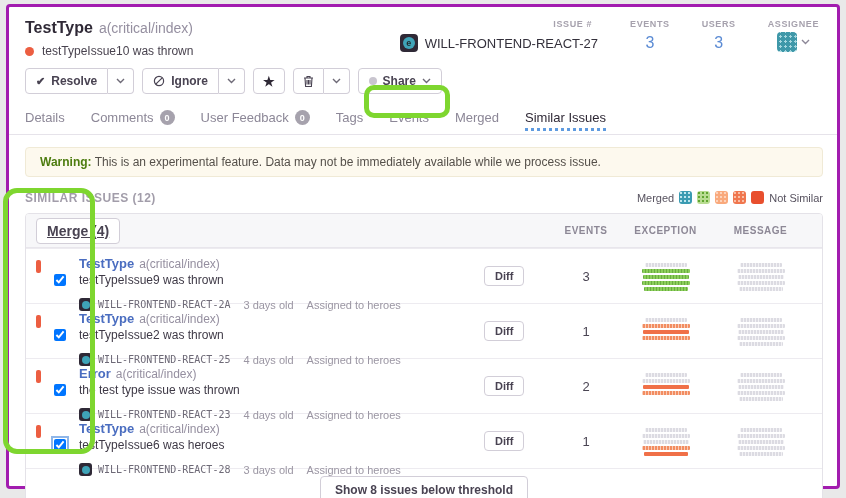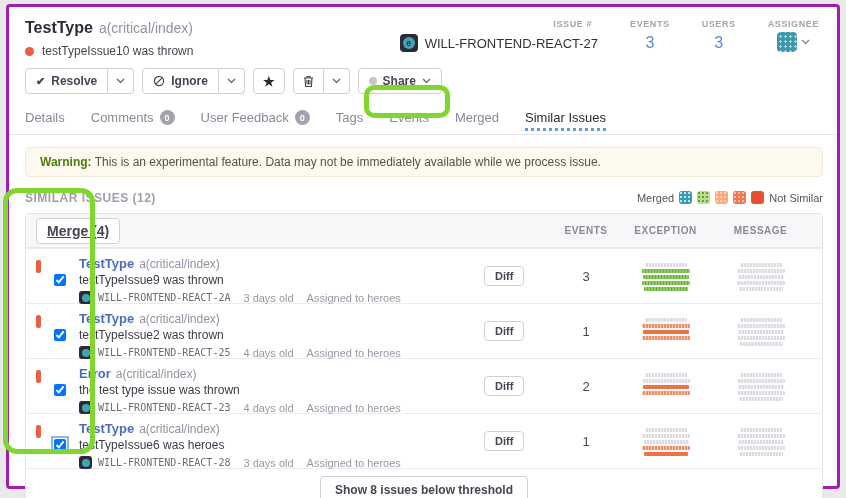--- a/index.html
+++ b/index.html
@@ -91,21 +91,21 @@
   .level-bar { width:5px; height:13px; border-radius:2px; background:#ec5e41; margin-top:3px; flex:none;}
   .chk-wrap { width:38px; display:flex; justify-content:center; margin-top:17px; flex:none;}
   .chk-wrap input { width:12px; height:12px; }
   .chk-wrap.focus-ring { background:transparent; }
   .chk-wrap.focus-ring input { outline:2px solid #8fb6e8; outline-offset:1px; background:#cfe1f7; }
   .row-main { flex:1; min-width:0; }
   .row-title-line { font-size:13px; line-height:14px; }
   .row-link { color:#4a6dc0; font-weight:bold; text-decoration:none; }
   .row-culprit { color:#958fa0; font-size:12px; margin-left:5px; font-weight:normal;}
   .row-msg { font-size:12px; color:#3e3946; line-height:15px; margin-top:2px;}
-  .row-meta { display:flex; align-items:center; gap:13px; margin-top:3px; }
+  .row-meta { display:flex; align-items:center; gap:13px; margin-top:10px; }
   .mini-icon { width:13px; height:13px; background:#2f2936; border-radius:3px; display:flex; align-items:center; justify-content:center; flex:none;}
   .mini-icon i { width:8px; height:8px; border-radius:50%; background:#3fa4b8; display:block;}
   .short-id { font-family:"DejaVu Sans Mono", monospace; font-size:10px; color:#6e6a77; margin-left:-7px;}
   .meta-dim { font-size:11px; color:#9b96a3; }
   .diff-col { width:70px; display:flex; justify-content:flex-start; margin-top:9px; flex:none;}
   .btn-diff { background:#fff; border:1px solid #d2ced8; border-radius:4px; font-size:11px; font-weight:bold; color:#494352; padding:3px 10px; cursor:pointer; font-family:"Liberation Sans", sans-serif;}
   .events-col { width:64px; text-align:center; font-size:13px; color:#4a4553; margin-top:12px; flex:none;}
   .bars-col { width:95px; display:flex; flex-direction:column; align-items:center; gap:2px; margin-top:6px; flex:none;}
   .bar { height:4px; width:48px; border-radius:1px; }
   .bar:nth-child(1){ width:42px; }

